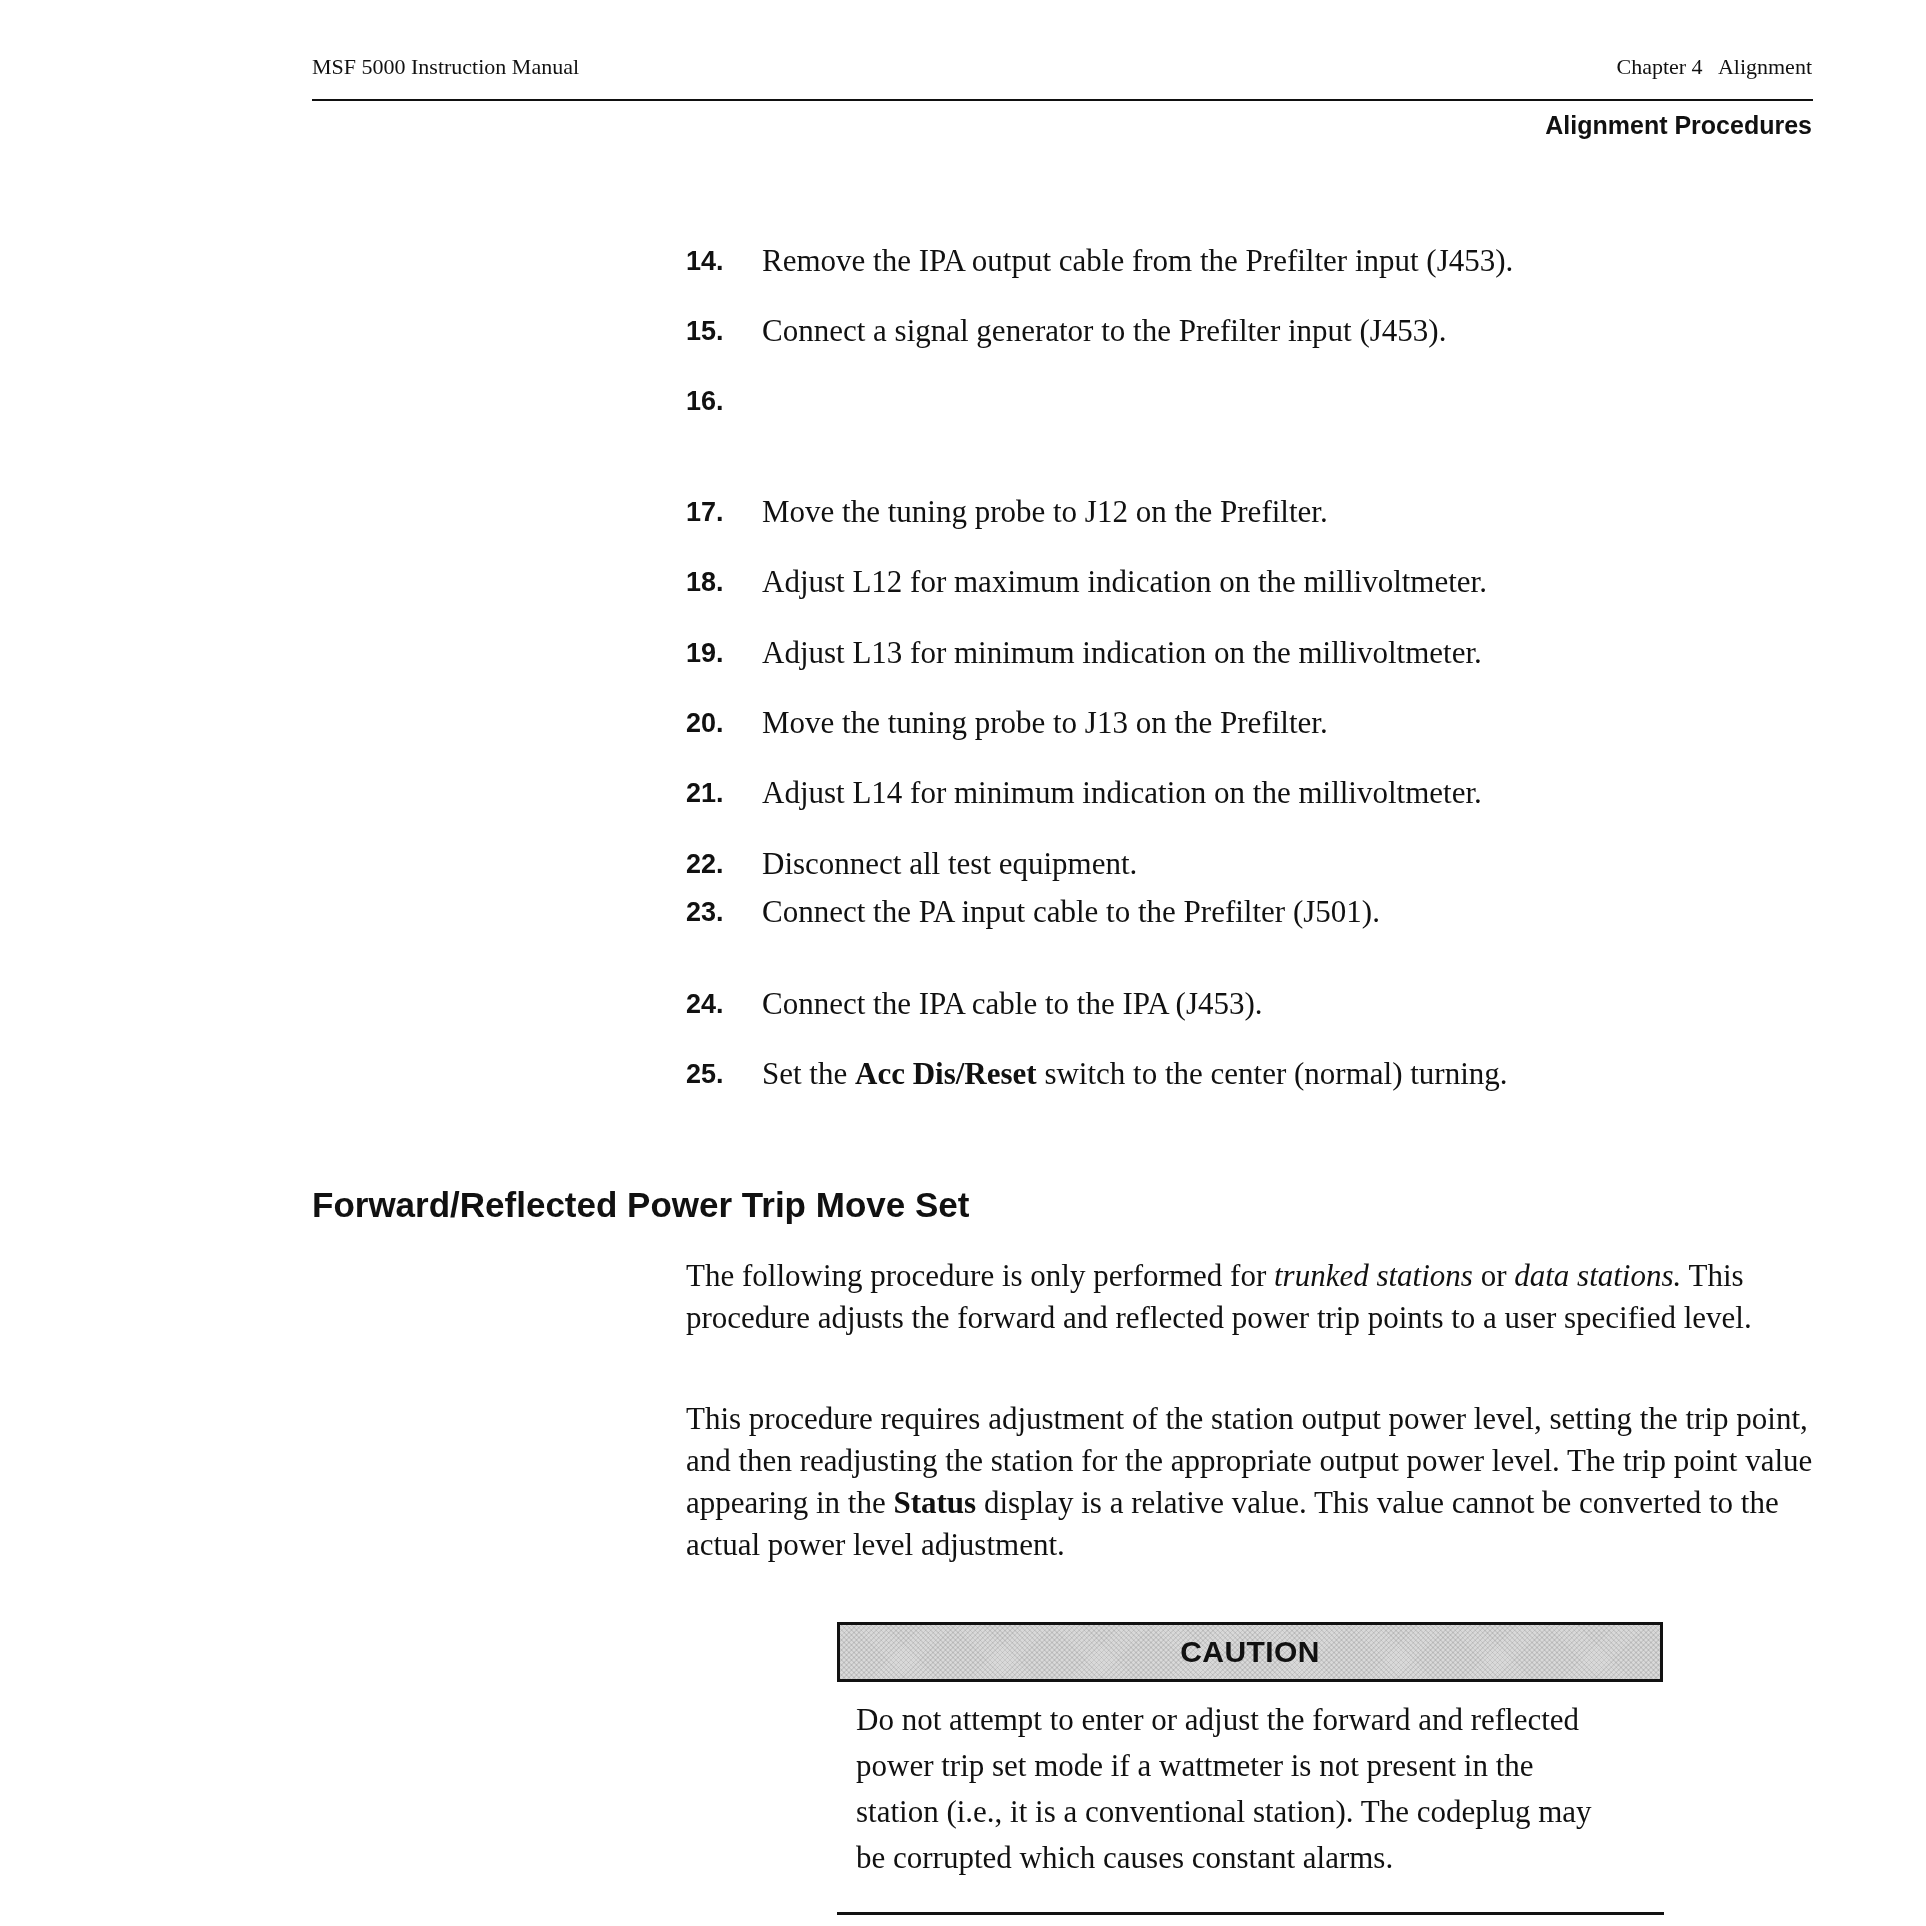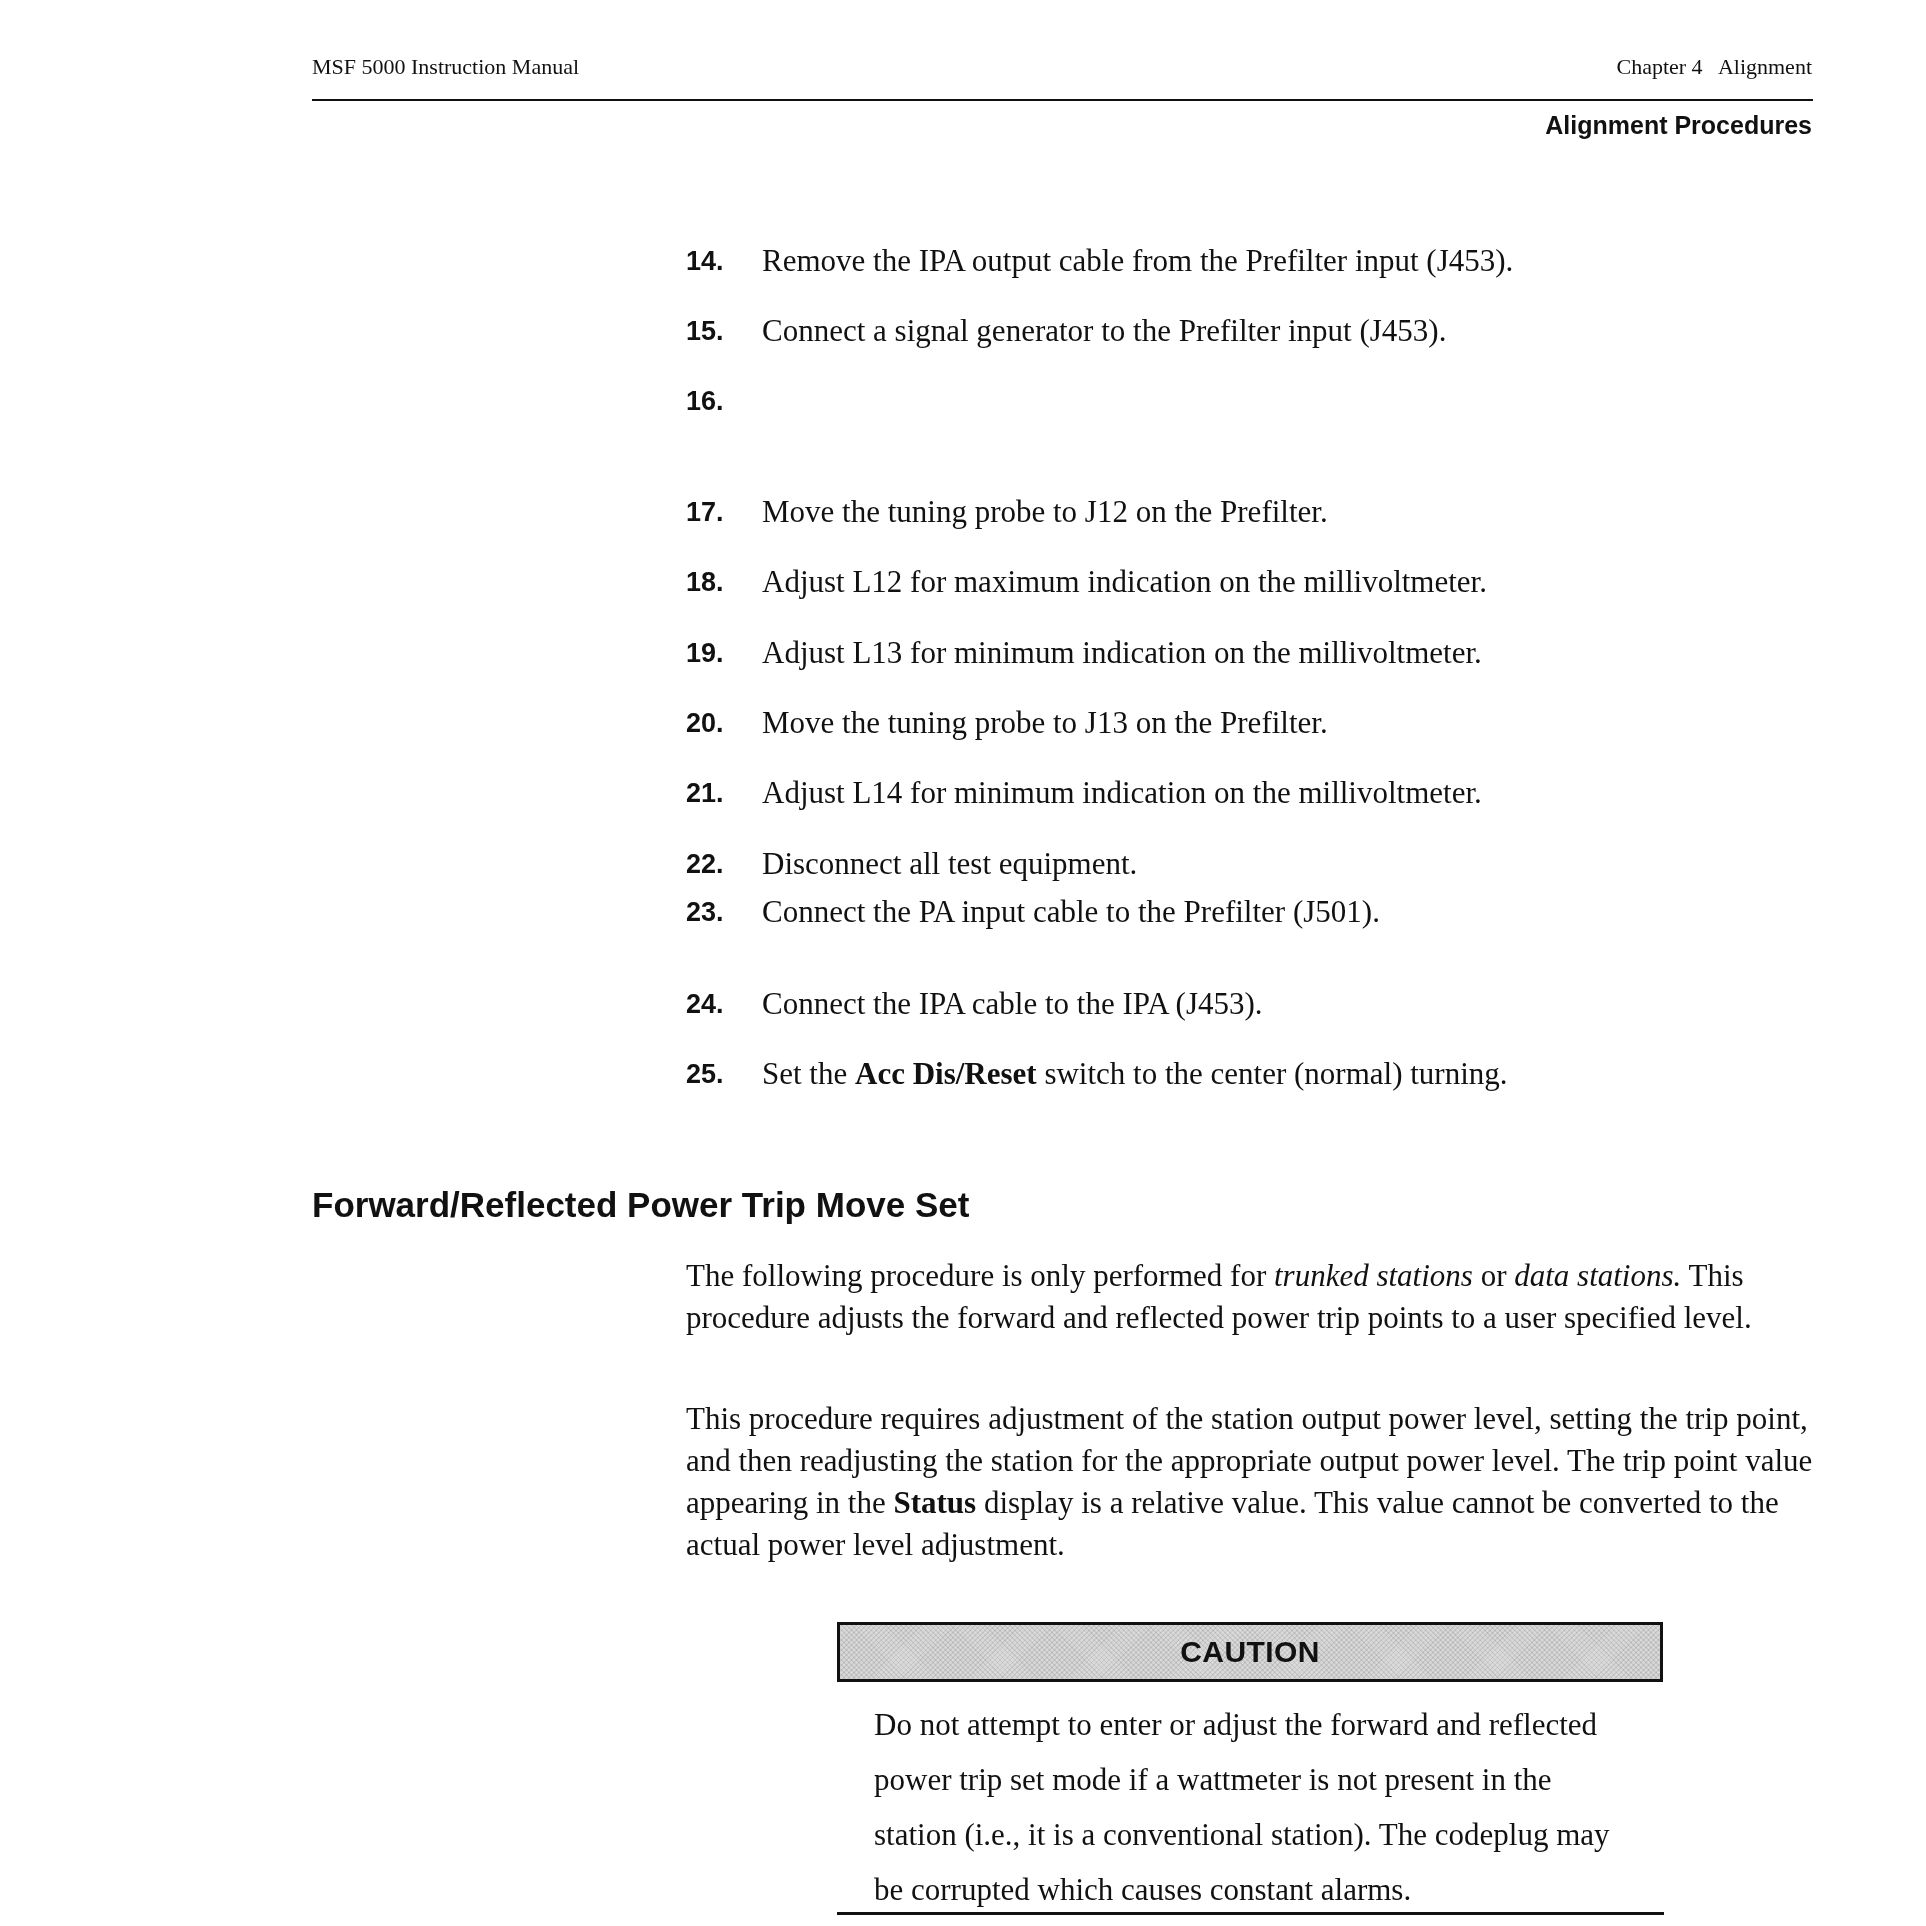--- a/index.html
+++ b/index.html
@@ -23,21 +23,21 @@
 
   .para { left:686px; width:1136px; font-size:31px; line-height:42px; }
 
   .caution-box { left:837px; top:1622px; width:826px; height:60px;
     border:3.1px solid #111; box-sizing:border-box;
     background-color:#d9d9d9;
     background-image: repeating-linear-gradient(45deg, rgba(0,0,0,0.08) 0 1.2px, transparent 1.2px 3.5px),
                       repeating-linear-gradient(-45deg, rgba(0,0,0,0.08) 0 1.2px, transparent 1.2px 3.5px);
     display:flex; align-items:center; justify-content:center; }
   .caution-title { font-size:30px; font-weight:bold; letter-spacing:0.4px; }
-  .caution-text { left:874px; top:1697px; width:763px; font-size:31px; line-height:55px; }
+  .caution-text { left:856px; top:1697px; width:763px; font-size:31px; line-height:46px; }
   .caution-rule { left:837px; top:1912px; width:827px; height:3.1px; background:#111; }
 </style>
 </head>
 <body>
 
 <div class="abs hdr hdr-left serif">MSF 5000 Instruction Manual</div>
 <div class="abs hdr hdr-right serif" style="white-space:pre;">Chapter 4   Alignment</div>
 <div class="abs hdr-rule"></div>
 <div class="abs hdr-section sans">Alignment Procedures</div>
 

